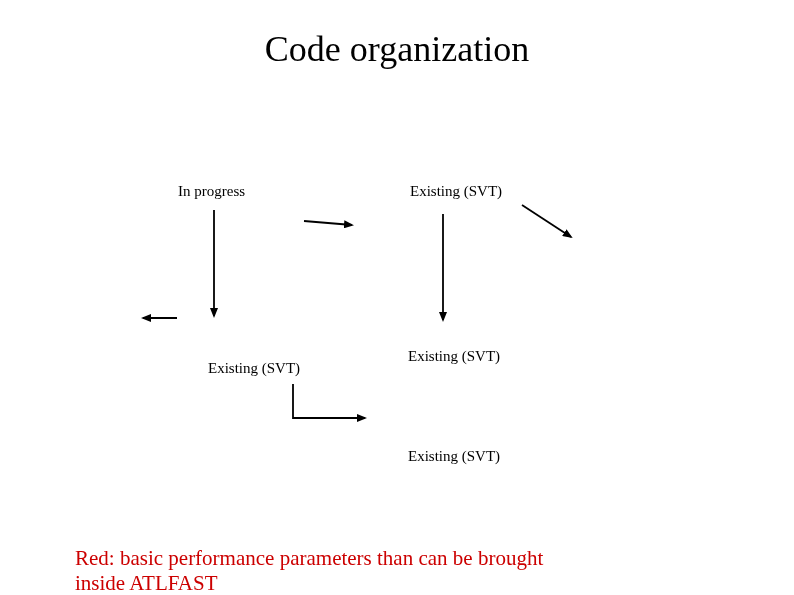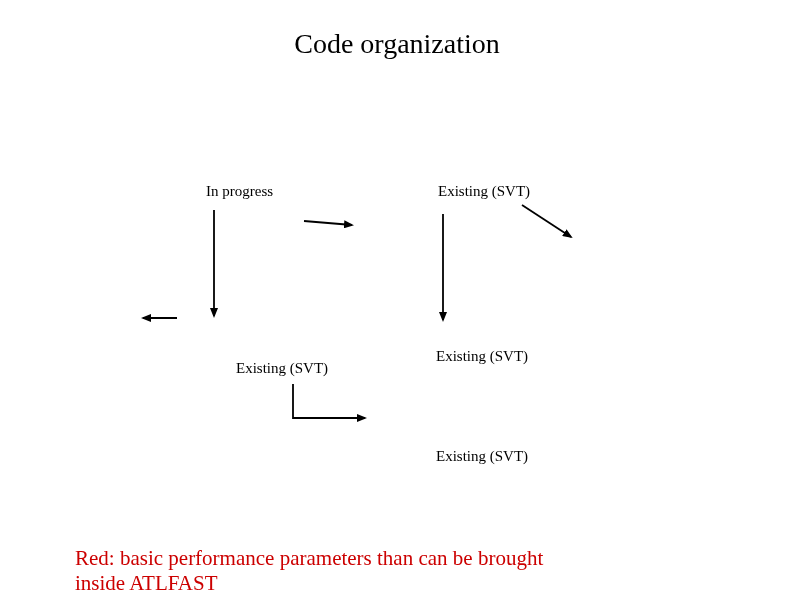--- a/index.html
+++ b/index.html
@@ -10,27 +10,26 @@
       position: relative;
       font-family: "Times New Roman", Times, serif;
       color: #000;
     }
     .title {
       position: absolute;
       top: 28px;
       left: 0;
       width: 794px;
       text-align: center;
-      font-size: 28px;
+      font-size: 36px;
       font-weight: normal;
     }
     .label {
       position: absolute;
       font-size: 15px;
-      margin-left: 28px;
     }
     .footer-note {
       position: absolute;
       font-size: 21px;
       color: #cc0000;
       line-height: 1.2;
       margin-top: 48px;
     }
     svg.arrows {
       position: absolute;

